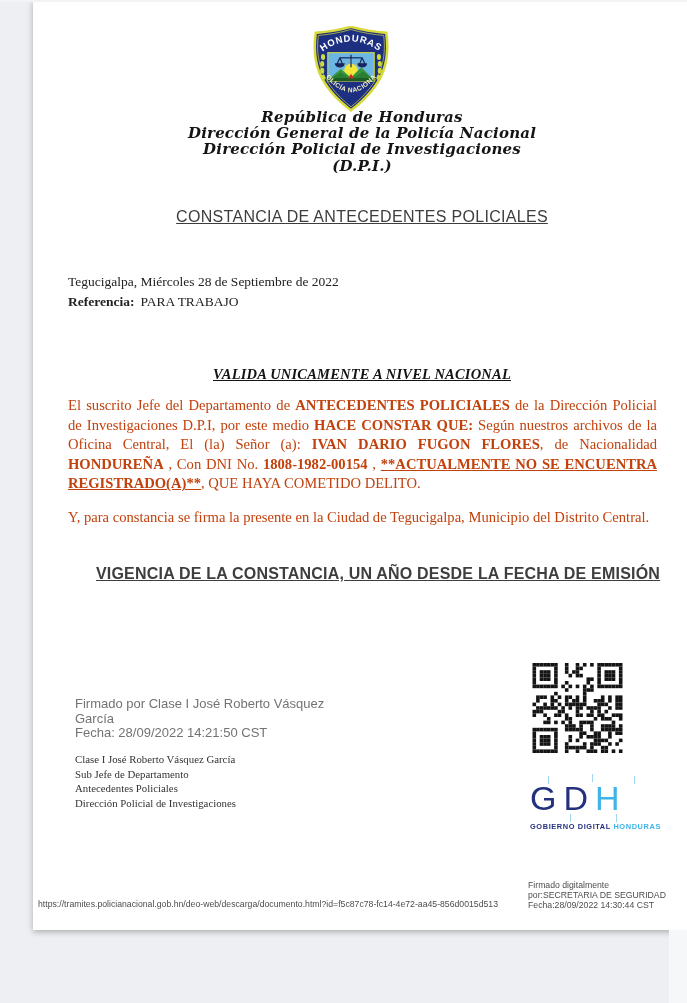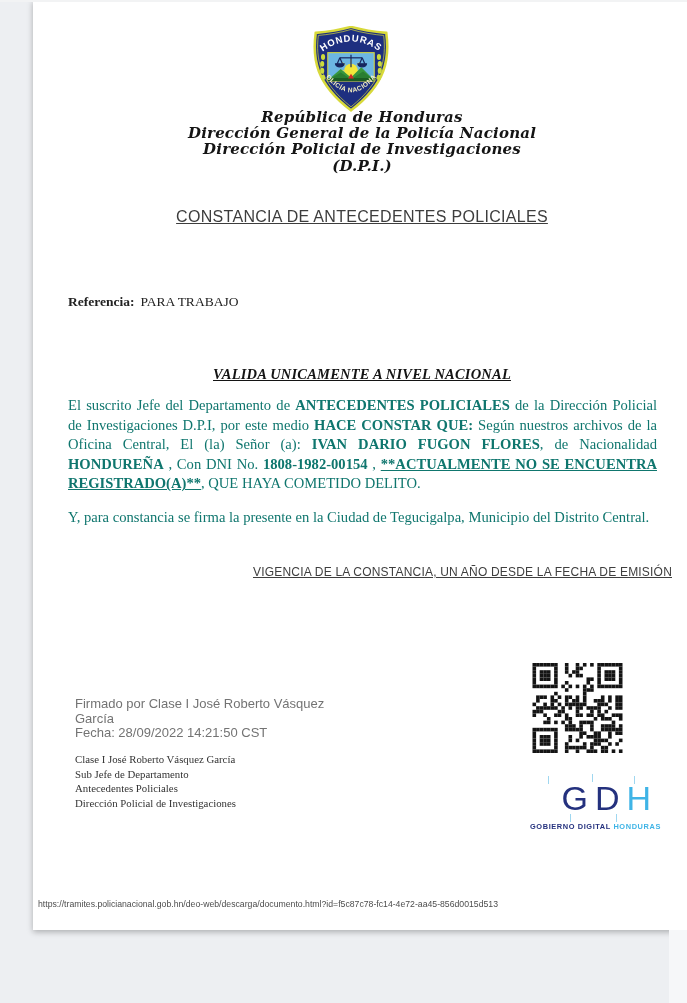--- a/index.html
+++ b/index.html
@@ -49,50 +49,51 @@
   .bold { font-weight:bold; }
 
   .valida-heading {
     position:absolute; left:35px; top:366px; width:588px;
     text-align:center; font-size:14.5px; font-weight:bold; font-style:italic;
     text-decoration:underline; color:#141414; letter-spacing:.2px;
   }
 
   .body-par {
     position:absolute; left:35px; width:589px;
-    font-size:14.6px; line-height:19.6px; color:#0f766e;
+    font-size:14.6px; line-height:19.6px; color:#c2410c;
     text-align:justify; text-align-last:left;
   }
   .par-1 { top:396px; }
   .par-2 { top:508px; }
 
   .vigencia {
     position:absolute; left:51px; top:565px; width:588px;
-    text-align:right;
-    font-family:"Liberation Sans","DejaVu Sans",sans-serif;
-    font-size:12px; color:#3e3e3e; letter-spacing:.2px;
+    text-align:center;
+    font-family:"Liberation Sans","DejaVu Sans",sans-serif;
+    font-size:16px; color:#3e3e3e; letter-spacing:.2px;
     text-decoration:underline;
+    font-weight:bold;
   }
 
   
   .sig-sans {
     position:absolute; left:42px; top:697px;
     font-family:"Liberation Sans","DejaVu Sans",sans-serif;
     font-size:13px; line-height:14.6px; color:#737373;
   }
   .sig-serif {
     position:absolute; left:42px; top:752px;
     font-size:10.8px; line-height:14.6px; color:#333333;
   }
 
   
   .qr { position:absolute; left:497px; top:663px; width:95px; height:90px; }
 
   
-  .gdh { position:absolute; left:497px; top:780px; width:128px; text-align:right; }
+  .gdh { position:absolute; left:497px; top:780px; width:128px; text-align:left; }
   .gdh-letters {
     font-family:"Liberation Sans","DejaVu Sans",sans-serif;
     font-size:34px; line-height:36px; letter-spacing:7px; font-weight:400;
   }
   .gdh-caption {
     margin-top:6px;
     font-family:"Liberation Sans","DejaVu Sans",sans-serif;
     font-size:7.4px; font-weight:bold; letter-spacing:.6px; white-space:nowrap;
   }
   .gdh-mark { position:absolute; background:#9fd7f0; }
@@ -173,20 +174,21 @@
 
   <div class="script-header">
     <div>República de Honduras</div>
     <div>Dirección General de la Policía Nacional</div>
     <div>Dirección Policial de Investigaciones</div>
     <div>(D.P.I.)</div>
   </div>
 
   <div class="doc-title">CONSTANCIA DE ANTECEDENTES POLICIALES</div>
 
+  <div class="meta-line meta-date">Tegucigalpa,  Miércoles 28 de Septiembre de 2022</div>
   <div class="meta-line meta-ref">
     <span class="bold">Referencia:</span><span class="val">PARA TRABAJO</span>
   </div>
 
   <div class="valida-heading">VALIDA UNICAMENTE A NIVEL NACIONAL</div>
 
   <p class="body-par par-1"><span>El suscrito Jefe del Departamento de </span><span style="font-weight: bold;">ANTECEDENTES POLICIALES</span><span> de la Dirección Policial de Investigaciones D.P.I, por este medio </span><span style="font-weight: bold;">HACE CONSTAR QUE: </span><span>Según nuestros archivos de la Oficina Central, El (la) Señor (a): </span><span style="font-weight: bold;">IVAN DARIO FUGON FLORES</span><span>, de Nacionalidad </span><span style="font-weight: bold;">HONDUREÑA</span><span> , Con DNI No. </span><span style="font-weight: bold;">1808-1982-00154</span><span> , </span><span style="font-weight: bold; text-decoration: underline;">**ACTUALMENTE NO SE ENCUENTRA REGISTRADO(A)**</span><span>, QUE HAYA COMETIDO DELITO.</span></p>
   <p class="body-par par-2">Y, para constancia se firma la presente en la Ciudad de Tegucigalpa, Municipio del Distrito Central.</p>
 
   <div class="vigencia">VIGENCIA DE LA CONSTANCIA, UN AÑO DESDE LA FECHA DE EMISIÓN</div>
@@ -508,16 +510,21 @@
     <div class="gdh-mark" style="left:62px; top:-6px; width:1px; height:8px;"></div>
     <div class="gdh-mark" style="left:104px; top:-4px; width:1px; height:8px;"></div>
     <div class="gdh-mark" style="left:40px; top:34px; width:1px; height:8px;"></div>
     <div class="gdh-mark" style="left:86px; top:34px; width:1px; height:8px;"></div>
     <div class="gdh-caption">
       <span id="gdh-cap-dark" style="color: rgb(36, 49, 126);">GOBIERNO DIGITAL </span><span id="gdh-cap-light" style="color: rgb(63, 180, 230);">HONDURAS</span>
     </div>
   </div>
 
   <div class="footer-url">https://tramites.policianacional.gob.hn/deo-web/descarga/documento.html?id=f5c87c78-fc14-4e72-aa45-856d0015d513</div>
+  <div class="footer-digital">
+    <div>Firmado digitalmente</div>
+    <div>por:SECRETARIA DE SEGURIDAD</div>
+    <div>Fecha:28/09/2022 14:30:44 CST</div>
+  </div>
 
 </div>
 
 <div class="scroll-track"></div>
 
 </body></html>

